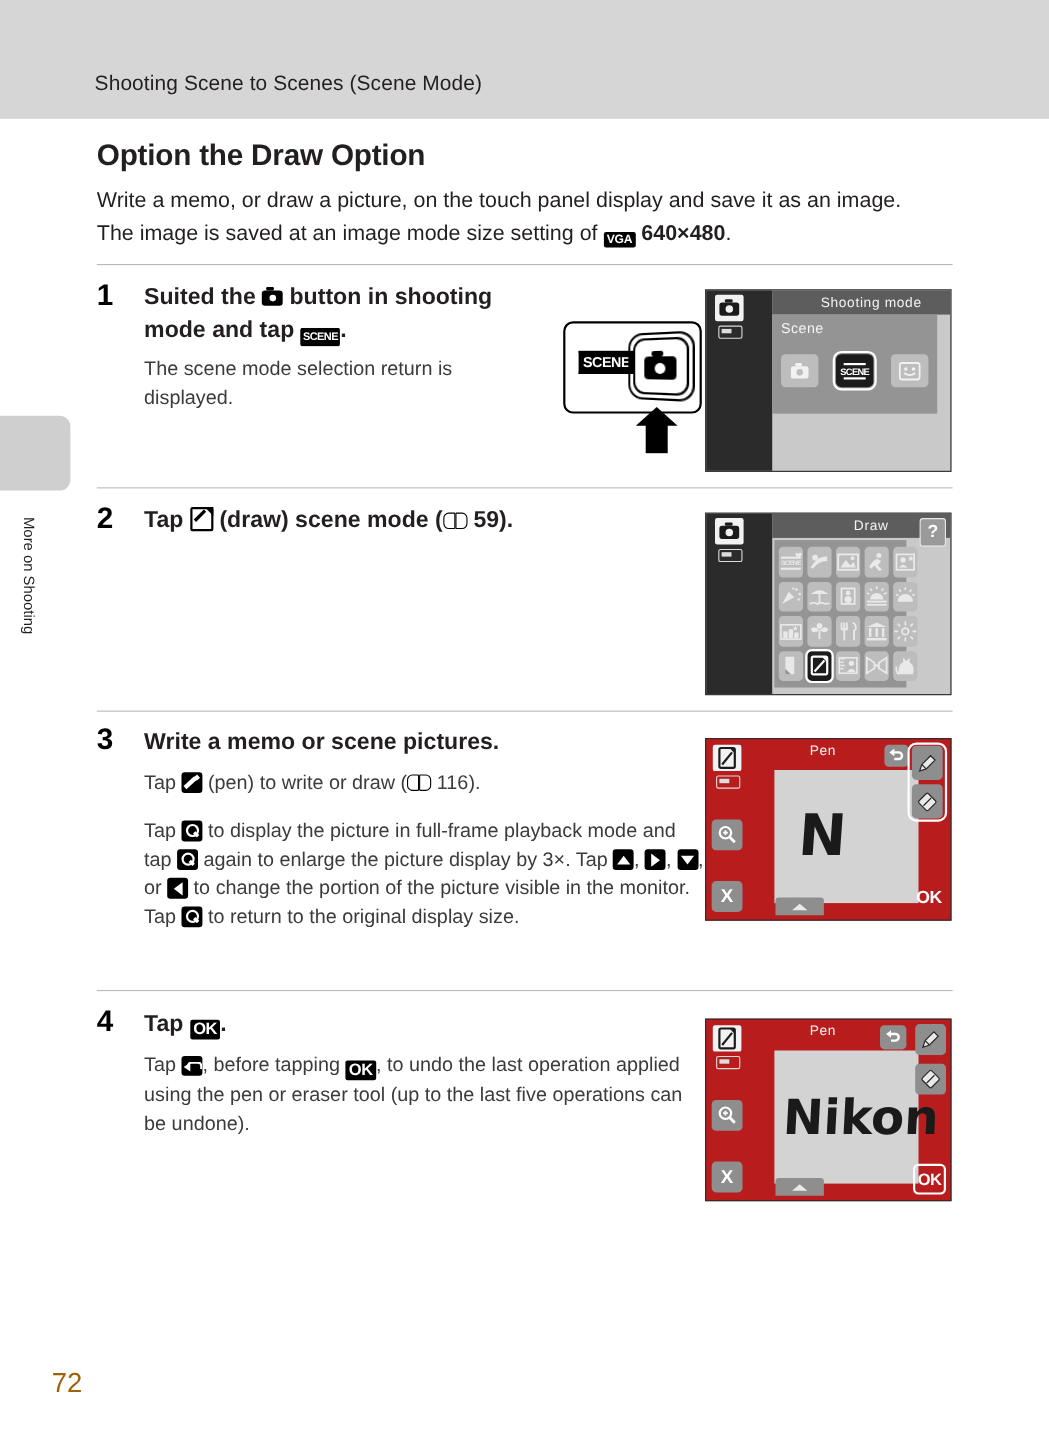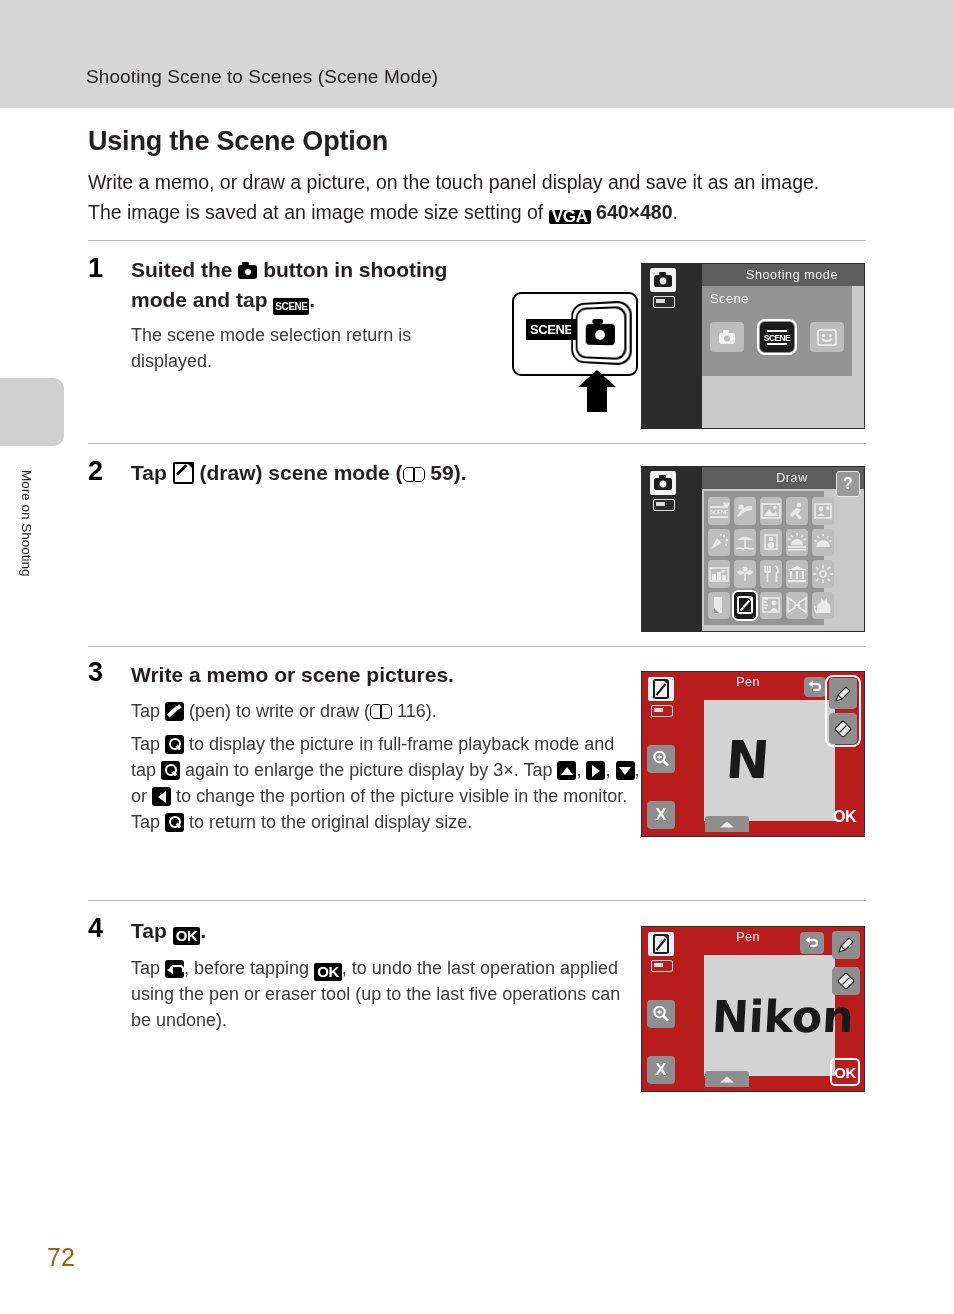--- a/index.html
+++ b/index.html
@@ -64,21 +64,21 @@
   }
   .ico-cam:after{
     content:"";position:absolute;left:6.5px;top:4px;width:6px;height:6px;
     background:#fff;border-radius:50%;
   }
   .ico-scene{
     font-size:10px;font-weight:bold;padding:2px 2px 1px;letter-spacing:-.5px;
     line-height:10px;border-top:2px solid #000;border-bottom:2px solid #000;
   }
   .ico-vga{
-    font-size:17px;font-weight:bold;padding:1px 3px;line-height:12px;
+    font-size:11px;font-weight:bold;padding:1px 3px;line-height:12px;
     letter-spacing:-.3px;
   }
   .ico-ok{
     font-size:15px;font-weight:bold;padding:1px 3px;line-height:16px;
     letter-spacing:-.4px;
   }
   .ico-draw{
     width:17px;height:18px;border:2px solid #000;border-radius:2px;
     display:inline-block;vertical-align:-4px;position:relative;background:#fff;
   }
@@ -289,21 +289,21 @@
 <body>
 
 <div class="header-band"></div>
 <div class="header-title">Shooting Scene to Scenes (Scene Mode)</div>
 
 <div class="side-tab"></div>
 <div class="side-label">More on Shooting</div>
 
 <div class="page-num">72</div>
 
-<div class="h1">Using the Scene Option</div>
+<div class="h1">Option the Draw Option</div>
 
 <div class="intro">
   <span>Write a memo, or draw a picture, on the touch panel display and save it as an image. The image is saved at an image mode size setting of </span><span class="ico-box ico-vga">VGA</span> <b>640×480</b><span>.</span>
 </div>
 
 <div class="hr" style="top:240px"></div>
 
 <div class="step-num" style="left:88px;top:253px">1</div>
 <div class="step-head" style="left:131px;top:255px;width:360px">
   <span>Suited the </span><span class="ico-cam"></span><span> button in shooting mode and tap </span><span class="ico-box ico-scene">SCENE</span><span>.</span>
@@ -530,21 +530,21 @@
         </svg>
     </div>
   </div>
 </div>
 
 <div class="hr" style="top:646px"></div>
 
 <div class="step-num" style="left:88px;top:657px">3</div>
 <div class="step-head" style="left:131px;top:660px;width:420px">Write a memo or scene pictures.</div>
 <div class="step-body" style="left:131px;top:698px;width:510px">
-  <div style="margin-bottom:7px">
+  <div style="margin-bottom:18px">
     Tap <span class="ico-pen"></span> (pen) to write or draw (<span class="ico-book"></span> <span>116</span>).
   </div>
   <div>
     Tap <span class="ico-zoom"></span> to display the picture in full-frame playback mode
     and tap <span class="ico-zoom"></span> again to enlarge the picture display by <span>3×</span>.
     Tap <span class="ico-arrow up"><i></i></span>, <span class="ico-arrow right"><i></i></span>, <span class="ico-arrow down"><i></i></span>, or <span class="ico-arrow left"><i></i></span> to change the portion of the
     picture visible in the monitor. Tap <span class="ico-zoom"></span> to return to the
     original display size.
   </div>
 </div>

